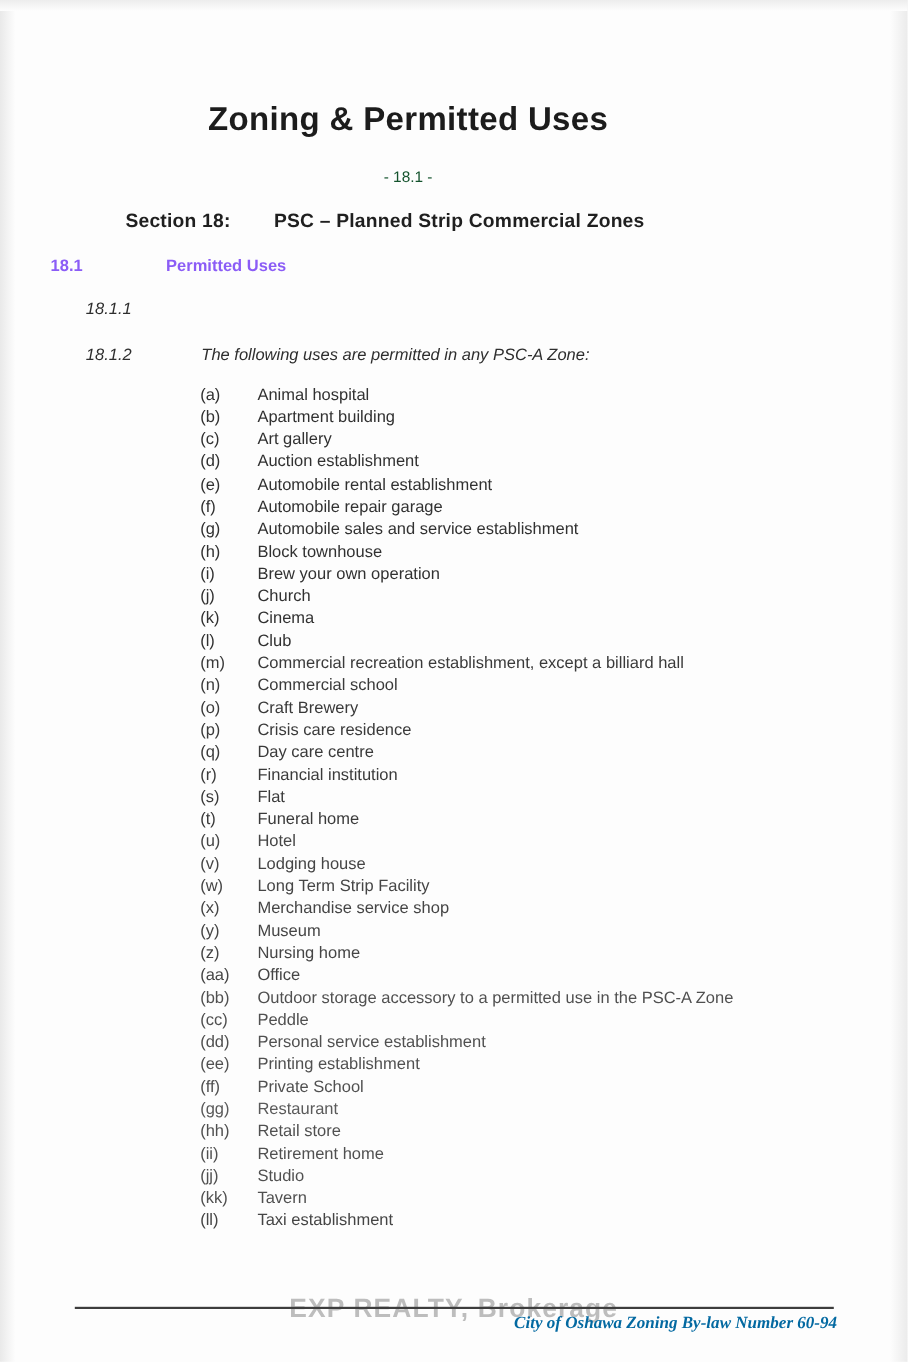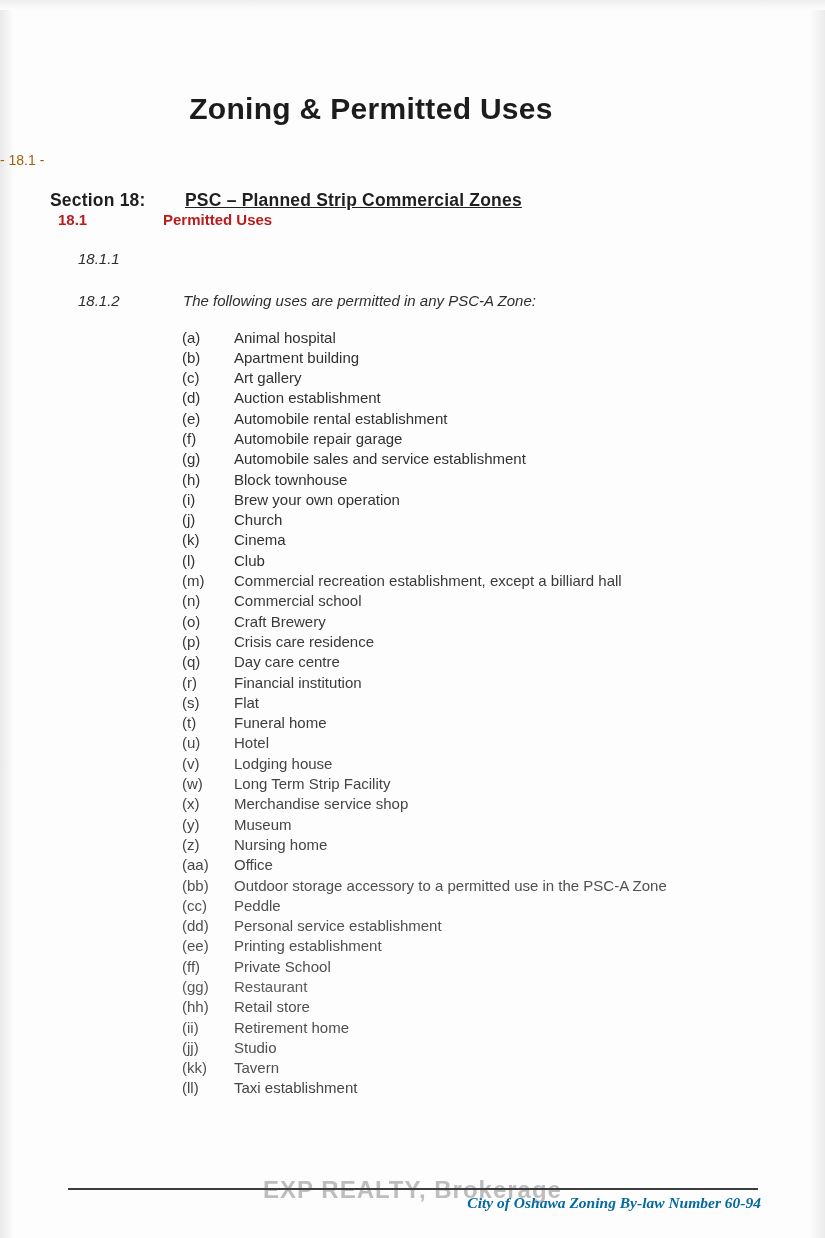--- a/index.html
+++ b/index.html
@@ -47,44 +47,45 @@
 
   .doc-title {
     text-align: center;
     font-size: 30px;
     font-weight: bold;
     letter-spacing: 0.3px;
     color: #1c1c1c;
     margin-top: 92px;
   }
   .page-number {
+    text-align: center;
     font-size: 14px;
-    color: #a16207;
+    color: #14532d;
     margin-top: 26px;
   }
 
   .section-head {
     margin-top: 22px;
-    padding-left: 50px;
+    padding-left: 114px;
     font-size: 17.5px;
     font-weight: bold;
     color: #1f1f1f;
     letter-spacing: 0.2px;
-    text-decoration: underline;
   }
   .section-head .sec-label {
     display: inline-block;
     width: 135px;
   }
 
   .sub-head {
-    padding-left: 58px;
+    margin-top: 22px;
+    padding-left: 46px;
     font-size: 15px;
     font-weight: bold;
-    color: #b91c1c;
+    color: #8b5cf6;
   }
   .sub-head .num {
     display: inline-block;
     width: 105px;
   }
 
   .clause {
     margin-top: 20px;
     padding-left: 78px;
     display: flex;

